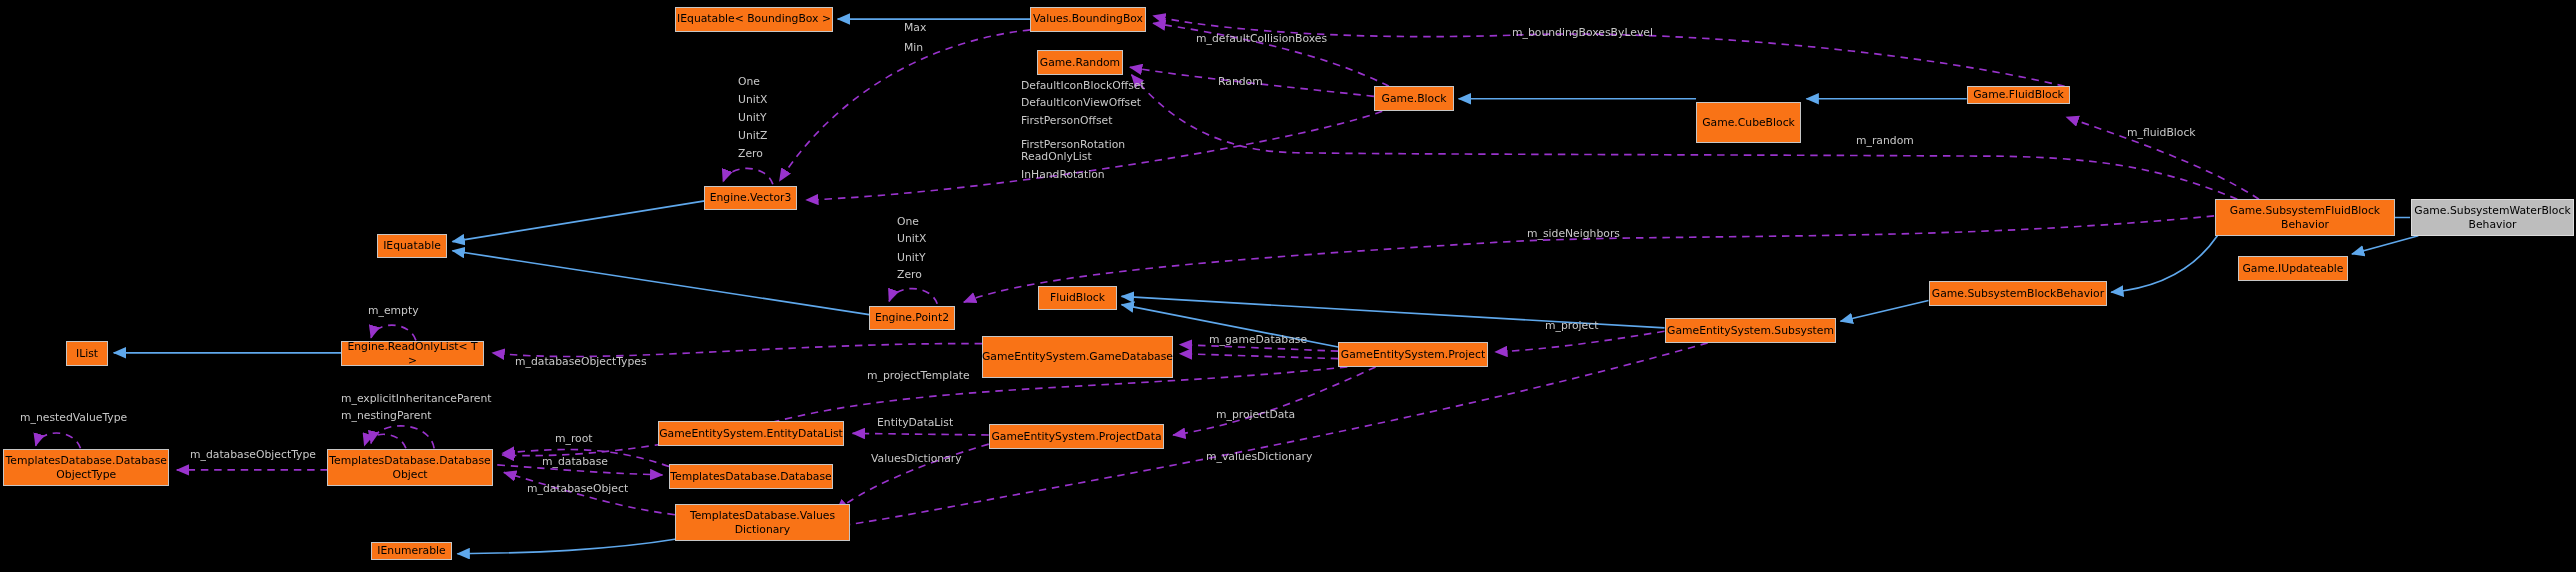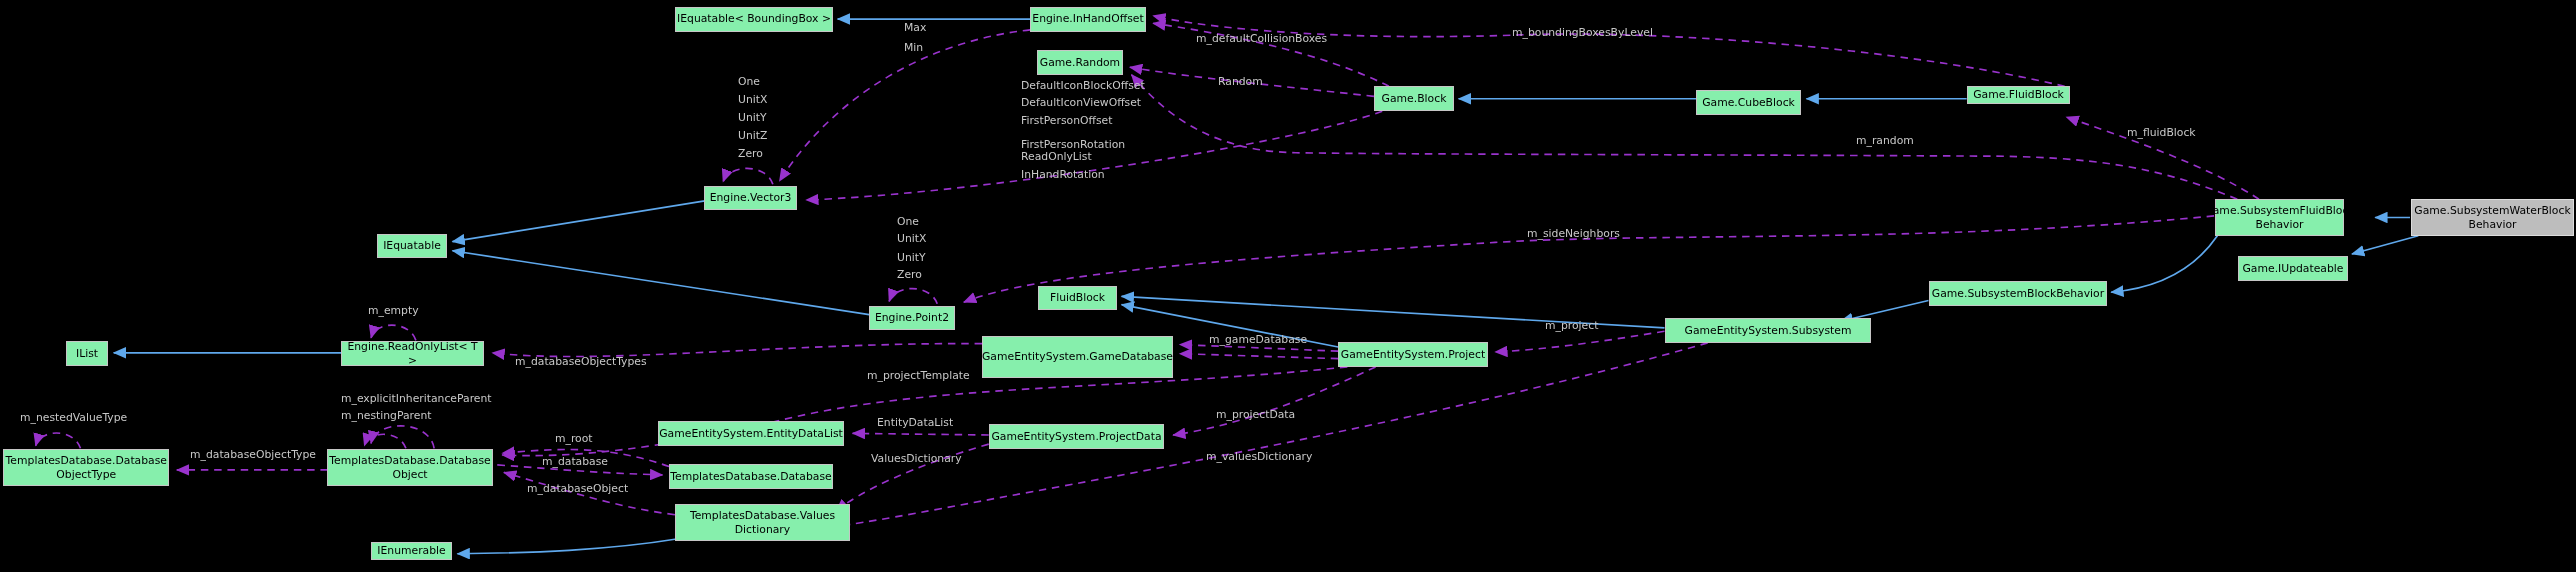--- a/index.html
+++ b/index.html
@@ -1,19 +1,19 @@
 <!DOCTYPE html>
 <html style="font-size:13.3px"><head>
 <meta charset="utf-8">
 <style>
   html,body{margin:0;padding:0;background:#000;}
   #canvas{position:relative;width:2576px;height:572px;background:#000;overflow:hidden;
           font-family:"DejaVu Sans","Liberation Sans",sans-serif;}
   #wires{position:absolute;left:0;top:0;width:2576px;height:572px;}
-  .node{position:absolute;box-sizing:border-box;background:#86efac;border:1.7px solid #c6c6c6;
+  .node{position:absolute;box-sizing:border-box;background:#f97316;border:1.7px solid #c6c6c6;
         color:#000;font-size:10.8px;line-height:14px;display:flex;align-items:center;
         justify-content:center;text-align:center;white-space:pre-line;z-index:2;cursor:pointer;}
   .node.hl{background:#bdbdbd;border-color:#dcdcdc;}
   .elabel{position:absolute;color:#c8c8c8;font-size:10.8px;line-height:12.5px;white-space:nowrap;z-index:1;}
 </style>
 </head>
 <body>
 
 <div id="canvas">
 
@@ -66,36 +66,36 @@
       <path d="M805,562 C740,539 684,538 604,546" marker-end="url(#ap)"></path>
       <path d="M812,620 C742,611 684,592 606,569" marker-end="url(#ap)"></path>
       <path d="M394,566 L212,566" marker-end="url(#ap)"></path>
       <path d="M96,540 C88,516 48,516 42,537" marker-end="url(#ap)"></path>
       <path d="M488,540 C480,518 444,518 438,537" marker-end="url(#ap)"></path>
       <path d="M522,540 C516,505 452,505 446,534" marker-end="url(#ap)"></path>
     </g>
   </svg>
 
   <div class="node" style="left:675px;top:6.6px;width:158px;height:25px">IEquatable&lt; BoundingBox &gt;</div>
-  <div class="node" style="left:1030px;top:6.6px;width:116px;height:25px">Engine.InHandOffset</div>
+  <div class="node" style="left:1030px;top:6.6px;width:116px;height:25px">Values.BoundingBox</div>
   <div class="node" style="left:1037px;top:50px;width:86px;height:25px">Game.Random</div>
   <div class="node" style="left:1374px;top:86px;width:80px;height:25px">Game.Block</div>
-  <div class="node" style="left:1696px;top:90px;width:105px;height:25px">Game.CubeBlock</div>
+  <div class="node" style="left:1696px;top:102px;width:105px;height:41px">Game.CubeBlock</div>
   <div class="node" style="left:1967px;top:86px;width:103px;height:18px">Game.FluidBlock</div>
-  <div class="node" style="left:2215px;top:199px;width:129px;height:37px">Game.SubsystemFluidBlock
+  <div class="node" style="left:2215px;top:199px;width:180px;height:37px">Game.SubsystemFluidBlock
 Behavior</div>
   <div class="node hl" style="left:2411px;top:199px;width:163px;height:37px">Game.SubsystemWaterBlock
 Behavior</div>
   <div class="node" style="left:2238px;top:256px;width:110px;height:25px">Game.IUpdateable</div>
   <div class="node" style="left:704px;top:186px;width:93px;height:24px">Engine.Vector3</div>
   <div class="node" style="left:377px;top:234px;width:70px;height:24px">IEquatable</div>
   <div class="node" style="left:869px;top:306px;width:86px;height:24px">Engine.Point2</div>
   <div class="node" style="left:1038px;top:286px;width:79px;height:24px">FluidBlock</div>
   <div class="node" style="left:1929px;top:281px;width:178px;height:25px">Game.SubsystemBlockBehavior</div>
-  <div class="node" style="left:1665px;top:318px;width:206px;height:25px">GameEntitySystem.Subsystem</div>
+  <div class="node" style="left:1665px;top:318px;width:171px;height:25px">GameEntitySystem.Subsystem</div>
   <div class="node" style="left:982px;top:336px;width:191px;height:42px">GameEntitySystem.GameDatabase</div>
   <div class="node" style="left:1338px;top:342px;width:150px;height:25px">GameEntitySystem.Project</div>
   <div class="node" style="left:66px;top:341px;width:42px;height:25px">IList</div>
   <div class="node" style="left:341px;top:341px;width:143px;height:25px">Engine.ReadOnlyList&lt; T &gt;</div>
   <div class="node" style="left:3.3px;top:449px;width:166px;height:37px">TemplatesDatabase.Database
 ObjectType</div>
   <div class="node" style="left:327px;top:449px;width:166px;height:37px">TemplatesDatabase.Database
 Object</div>
   <div class="node" style="left:658px;top:421px;width:186px;height:25px">GameEntitySystem.EntityDataList</div>
   <div class="node" style="left:989px;top:424px;width:175px;height:25px">GameEntitySystem.ProjectData</div>

